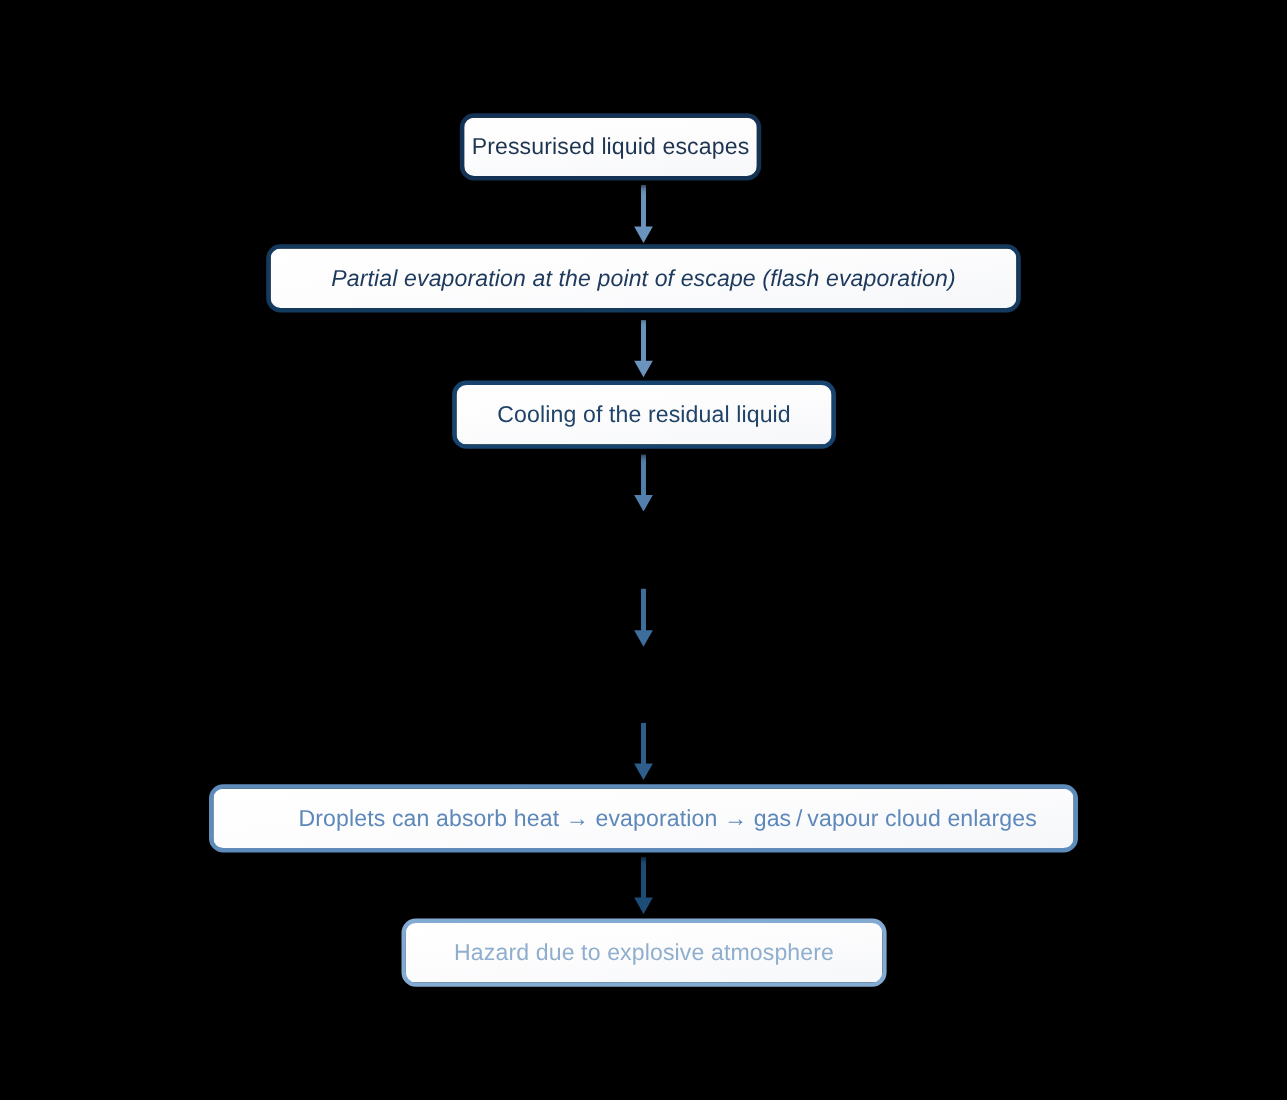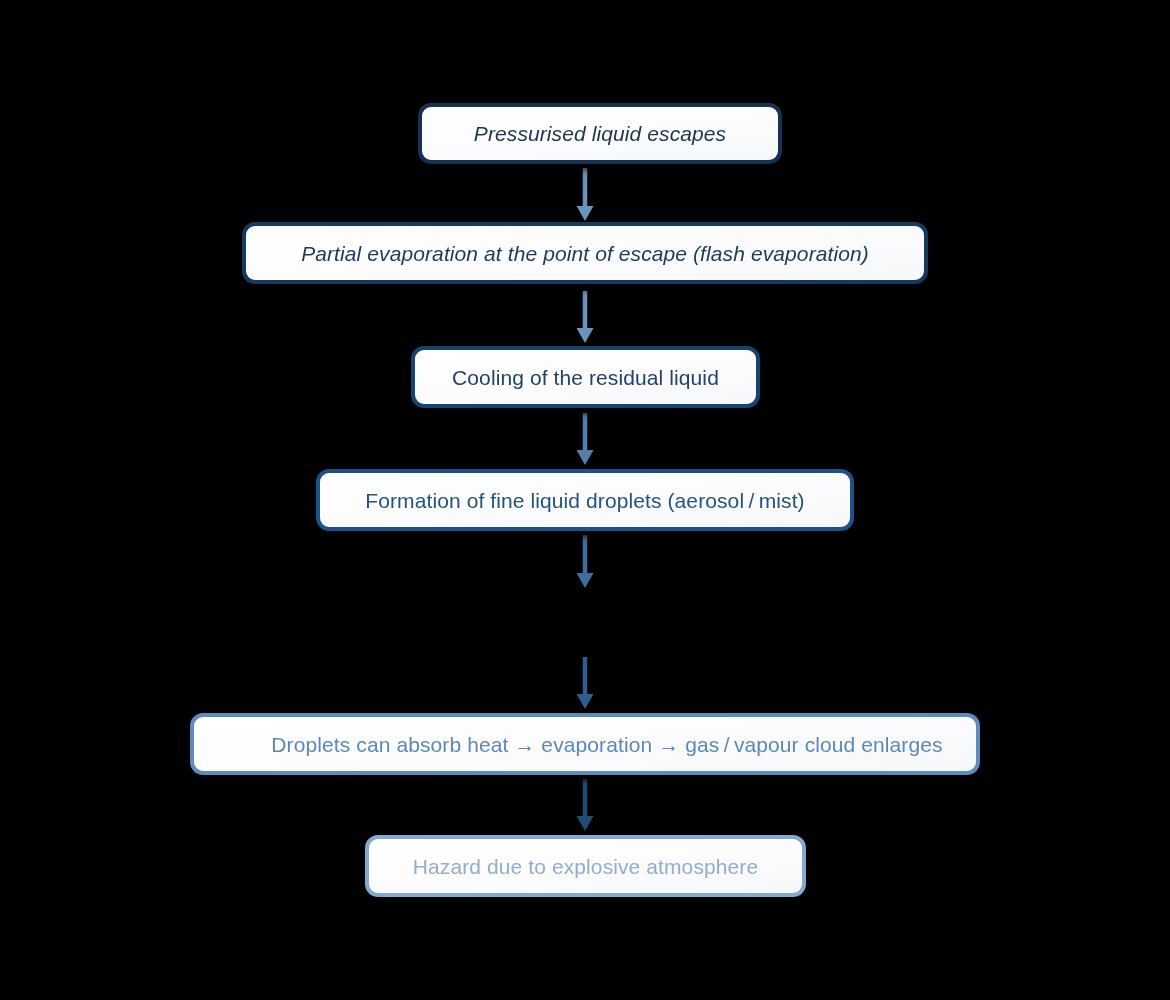--- a/index.html
+++ b/index.html
@@ -82,31 +82,28 @@
         <rect x="10.75" y="0" width="4.5" height="38" fill="#2e5e8c"></rect>
         <polygon points="4.5,37 21.5,37 13,52" fill="#2e5e8c"></polygon>
       </svg>
     </div>
     <div class="arrow" style="left: 572px; top: 779px; height: 52px;">
       <svg width="26" height="52" viewBox="0 0 26 52">
         <rect x="10.75" y="0" width="4.5" height="38" fill="#1d4d76"></rect>
         <polygon points="4.5,37 21.5,37 13,52" fill="#1d4d76"></polygon>
       </svg>
     </div>
-    <div class="node" style="left: 418px; top: 103px; width: 364px; height: 61px; border-color: rgb(20, 50, 84); font-style: italic;">
+    <div class="node" style="left: 418px; top: 103px; width: 274px; height: 61px; border-color: rgb(20, 50, 84);">
       <span class="node-label" style="color: rgb(29, 53, 80);">Pressurised liquid escapes</span>
     </div>
     <div class="node" style="left: 242px; top: 222px; width: 686px; height: 62px; border-color: rgb(20, 58, 94); font-style: italic;">
       <span class="node-label" style="color: rgb(29, 58, 92);">Partial evaporation at the point of escape (flash evaporation)</span>
     </div>
     <div class="node" style="left: 411px; top: 346px; width: 349px; height: 62px; border-color: rgb(22, 68, 110);">
       <span class="node-label" style="color: rgb(32, 68, 104);">Cooling of the residual liquid</span>
-    </div>
-    <div class="node" style="left: 316px; top: 469px; width: 538px; height: 62px; border-color: rgb(28, 82, 136);">
-      <span class="node-label" style="color: rgb(35, 84, 127);">Formation of fine liquid droplets (aerosol / mist)</span>
     </div>
     <div class="node" style="left: 190px; top: 713px; width: 790px; height: 62px; border-color: rgb(93, 140, 187);">
       <span class="node-label" style="color: rgb(93, 136, 185); margin-left: 44px;">Droplets can absorb heat → evaporation → gas / vapour cloud enlarges</span>
     </div>
     <div class="node" style="left: 365px; top: 835px; width: 441px; height: 62px; border-color: rgb(131, 171, 210);">
       <span class="node-label" style="color: rgb(144, 174, 206); text-align: right;">Hazard due to explosive atmosphere</span>
     </div>
   </div>
 
 </body></html>

